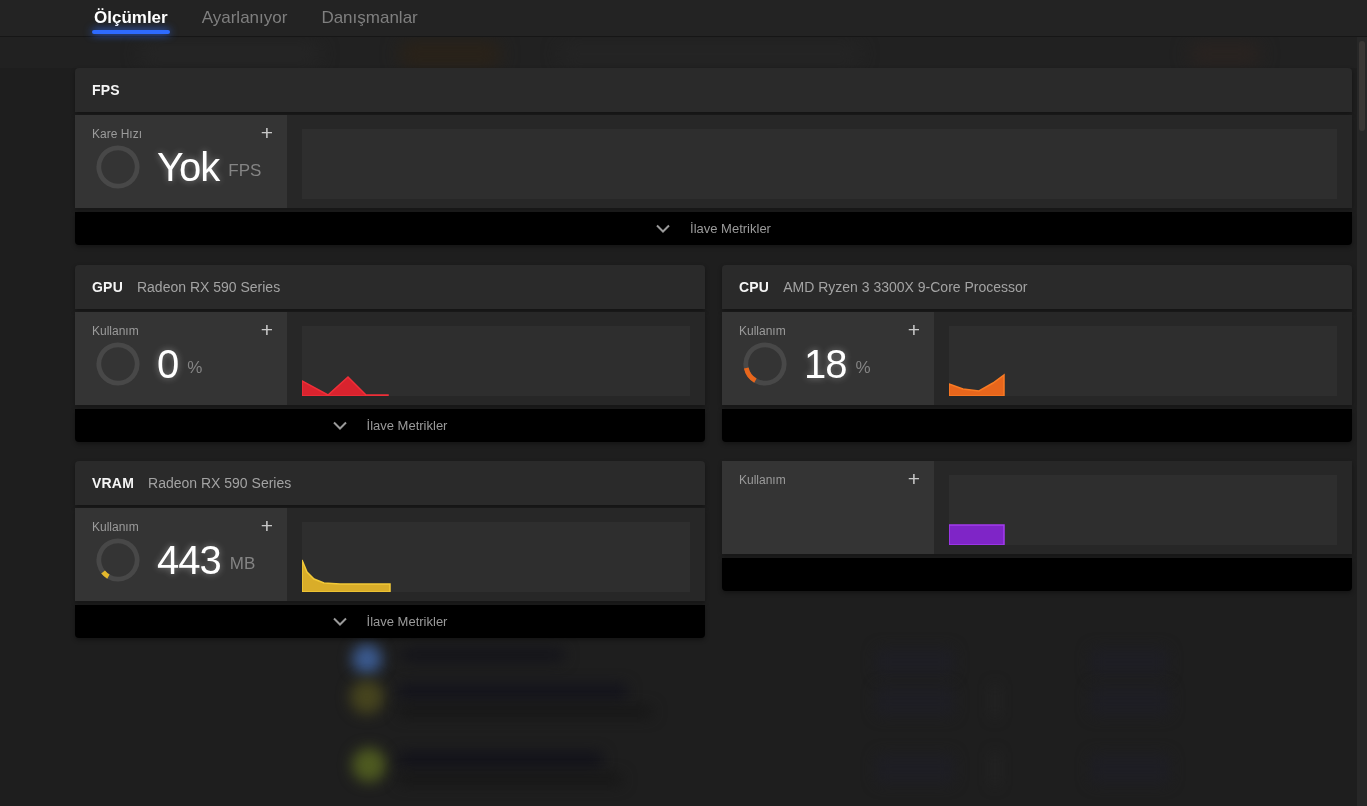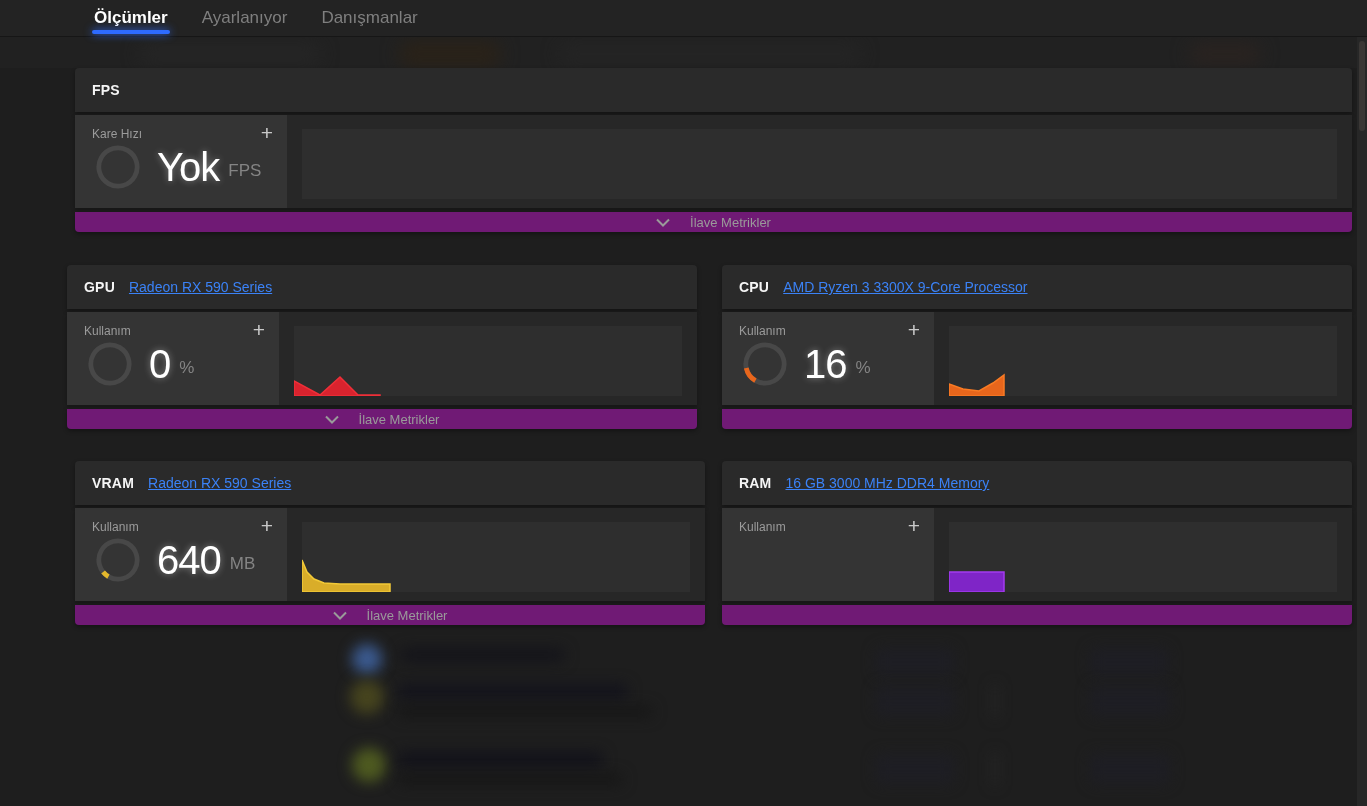--- a/index.html
+++ b/index.html
@@ -31,21 +31,21 @@
   .blur-band .blob{position:absolute;filter:blur(9px);border-radius:8px;}
   
   .card{position:absolute;display:flex;flex-direction:column;}
   .card-header{
     height:44px;background:#2a2a2a;border-radius:4px 4px 0 0;
     box-shadow:0 2px 4px rgba(0,0,0,.35);
     display:flex;align-items:center;padding-left:17px;gap:14px;
     margin-bottom:3px;
   }
   .card-title{color:#f5f5f5;font-size:14px;font-weight:700;letter-spacing:.2px;}
-  .card-subtitle{color:#3b82f6;font-size:14px;text-decoration:underline;}
+  .card-subtitle{color:#a3a3a3;font-size:14px;}
   .card-body{
     height:93px;background:#272727;display:flex;
     box-shadow:0 2px 4px rgba(0,0,0,.3);
     margin-bottom:4px;
   }
   .metric-tile{
     width:212px;flex:0 0 212px;background:#343434;height:100%;
     box-sizing:border-box;padding:9px 12px 0 17px;
     display:flex;flex-direction:column;
   }
@@ -62,21 +62,21 @@
   .metric-value{
     color:#ffffff;font-size:40px;font-weight:300;margin-left:16px;letter-spacing:-1px;
     text-shadow:0 0 7px rgba(255,255,255,.40);line-height:1;
   }
   .metric-unit{color:#848484;font-size:17px;margin-left:9px;margin-top:8px;}
   .plot{
     flex:1;background:#2e2e2e;margin:14px 15px 9px 15px;position:relative;overflow:hidden;
   }
   .spark{position:absolute;left:0;bottom:0;height:70px;display:block;}
   .card-footer{
-    height:20px;background:#701a75;border-radius:0 0 4px 4px;
+    height:33px;background:#000000;border-radius:0 0 4px 4px;
     box-shadow:0 2px 4px rgba(0,0,0,.35);
     display:flex;align-items:center;justify-content:center;cursor:pointer;
   }
   .footer-content{display:flex;align-items:center;gap:20px;}
   .footer-label{color:#9a9a9a;font-size:13px;}
   .chevron{display:block;}
   
   .bg-rows{position:absolute;left:0;top:0;width:1367px;height:806px;z-index:0;}
   .bg-rows .el{position:absolute;filter:blur(7px);border-radius:6px;}
   .bg-rows .circ{border-radius:50%;}
@@ -149,21 +149,21 @@
       <div class="card-footer">
         <span class="footer-content">
           <svg class="chevron" width="14" height="9" viewBox="0 0 14 9">
               <path d="M1 1.5 L7 7.5 L13 1.5" stroke="#9a9a9a" stroke-width="2" fill="none"></path>
             </svg>
           <span class="footer-label">İlave Metrikler</span>
         </span>
       </div>
     </div>
 
-    <div class="card" style="left:67px;top:265px;width:630px;">
+    <div class="card" style="left:75px;top:265px;width:630px;">
       <div class="card-header">
         <span class="card-title">GPU</span>
         <span class="card-subtitle">Radeon RX 590 Series</span>
       </div>
       <div class="card-body">
         <div class="metric-tile">
           <div class="tile-top">
             <span class="tile-label">Kullanım</span>
             <span class="plus-btn">+</span>
           </div>
@@ -201,21 +201,21 @@
         <div class="metric-tile">
           <div class="tile-top">
             <span class="tile-label">Kullanım</span>
             <span class="plus-btn">+</span>
           </div>
           <div class="tile-value-row">
             <svg class="gauge" viewBox="0 0 48 48">
               <circle class="gauge-bg" cx="24" cy="24" r="20" pathLength="100" transform="rotate(120 24 24)"></circle>
               <circle class="gauge-fg" cx="24" cy="24" r="20" pathLength="100" transform="rotate(120 24 24)" style="stroke: rgb(232, 102, 28); stroke-dasharray: 13.3328, 86.6672;"></circle>
             </svg>
-            <span class="metric-value">16</span>
+            <span class="metric-value">18</span>
             <span class="metric-unit">%</span>
           </div>
         </div>
         <div class="plot">
           <svg class="spark" width="57" height="70" viewBox="0 0 57 70">
               <polygon points="0,58 14,63 30,65 44,57 55,49 55,70 0,70" fill="#e8661c" stroke="#f97b24" stroke-width="1.5"></polygon>
             </svg>
         </div>
       </div>
       <div class="card-footer">
@@ -237,45 +237,41 @@
         <div class="metric-tile">
           <div class="tile-top">
             <span class="tile-label">Kullanım</span>
             <span class="plus-btn">+</span>
           </div>
           <div class="tile-value-row">
             <svg class="gauge" viewBox="0 0 48 48">
               <circle class="gauge-bg" cx="24" cy="24" r="20" pathLength="100" transform="rotate(120 24 24)"></circle>
               <circle class="gauge-fg" cx="24" cy="24" r="20" pathLength="100" transform="rotate(120 24 24)" style="stroke: rgb(227, 184, 44); stroke-dasharray: 5.8331, 94.1669;"></circle>
             </svg>
-            <span class="metric-value">640</span>
+            <span class="metric-value">443</span>
             <span class="metric-unit">MB</span>
           </div>
         </div>
         <div class="plot">
           <svg class="spark" width="90" height="70" viewBox="0 0 90 70">
               <polygon points="0,38 5,50 12,57 22,61 38,62 88,62 88,70 0,70" fill="#d9ad29" stroke="#f2c937" stroke-width="1.5"></polygon>
             </svg>
         </div>
       </div>
       <div class="card-footer">
         <span class="footer-content">
           <svg class="chevron" width="14" height="9" viewBox="0 0 14 9">
               <path d="M1 1.5 L7 7.5 L13 1.5" stroke="#9a9a9a" stroke-width="2" fill="none"></path>
             </svg>
           <span class="footer-label">İlave Metrikler</span>
         </span>
       </div>
     </div>
 
     <div class="card" style="left:722px;top:461px;width:630px;">
-      <div class="card-header">
-        <span class="card-title">RAM</span>
-        <span class="card-subtitle">16 GB 3000 MHz DDR4 Memory</span>
-      </div>
       <div class="card-body">
         <div class="metric-tile">
           <div class="tile-top">
             <span class="tile-label">Kullanım</span>
             <span class="plus-btn">+</span>
           </div>
         </div>
         <div class="plot">
           <svg class="spark" width="57" height="70" viewBox="0 0 57 70">
               <polygon points="0,50 55,50 55,70 0,70" fill="#7f25c7" stroke="#a43bf0" stroke-width="1.5"></polygon>

